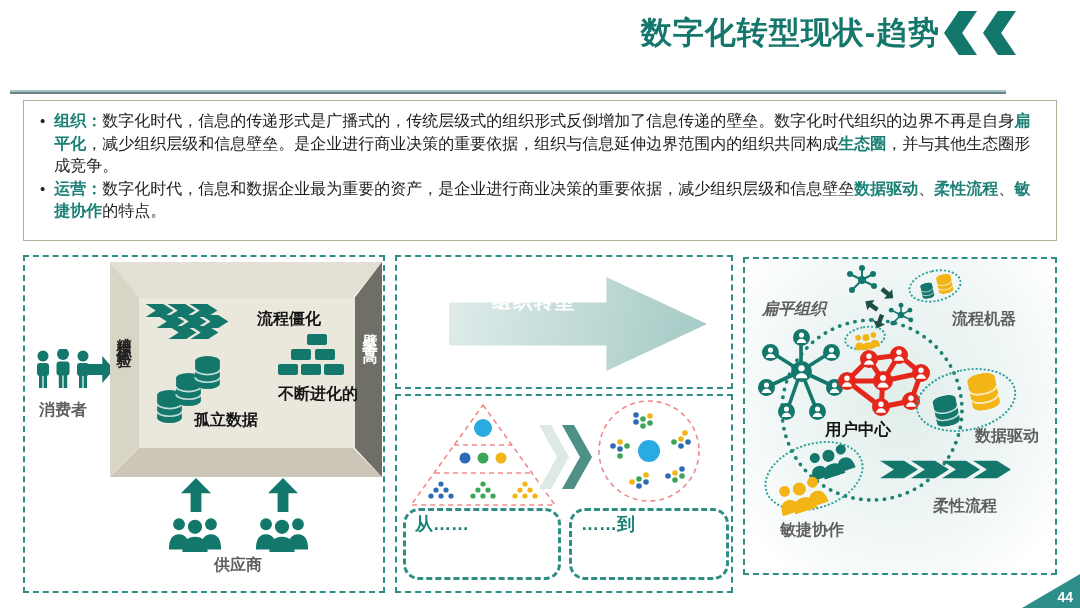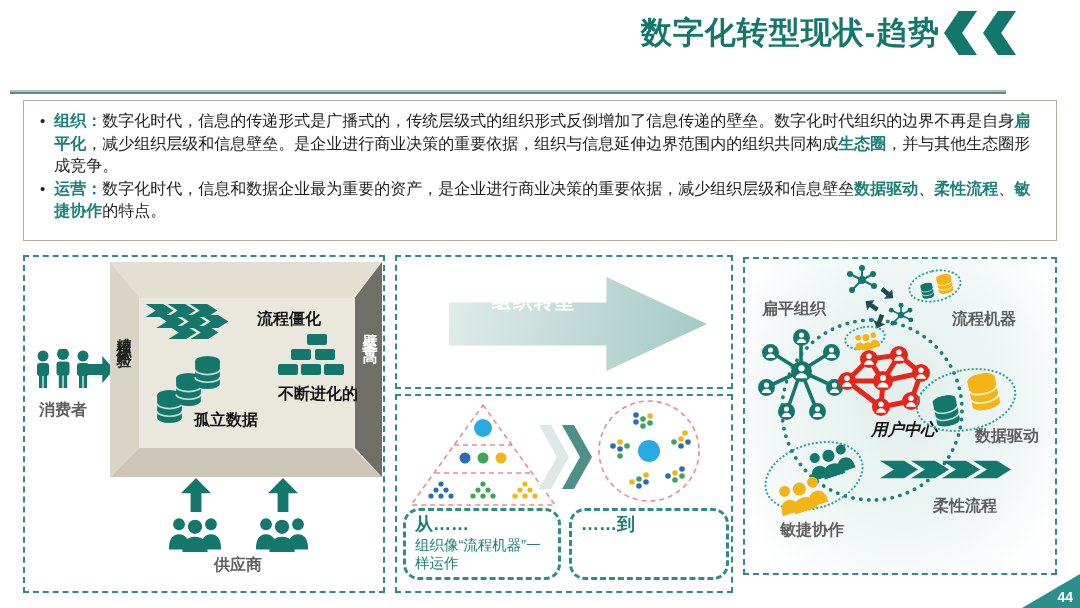--- a/index.html
+++ b/index.html
@@ -343,21 +343,20 @@
         <circle cx="80" cy="76" r="2.8" fill="var(--yellow)"></circle>
           <circle cx="87" cy="79" r="2.8" fill="var(--green)"></circle>
           <circle cx="80" cy="83" r="2.8" fill="var(--green)"></circle>
           <circle cx="73" cy="79" r="2.8" fill="var(--blue)"></circle>
           <circle cx="87" cy="72" r="2.8" fill="var(--blue)"></circle>
       </g>
     </svg>
 
     <div class="fromto" style="left:6px; top:112px;">
       <div class="ft-title">从……</div>
-      <div class="ft-body">组织像“流程机器”一样运作</div>
     </div>
     <div class="fromto" style="left:172px; top:112px; width:160px;">
       <div class="ft-title">……到</div>
     </div>
   </div>
 
   <div class="panel p-right">
     <div class="big-circle"></div>
 
     <div class="abs" style="left:95px; top:5px; width:130px; height:96px;">
@@ -379,21 +378,21 @@
           </svg>
       </div>
       <div class="dot-ellipse" style="left:4px; top:62px; width:42px; height:24px; transform:rotate(-10deg);">
         <svg class="abs ic-yellow" style="left:7px; top:4px;" width="26" height="18">
             <use href="#sym-ppl"></use>
           </svg>
       </div>
     </div>
     <div class="glabel" style="left:207px; top:50px;">流程机器</div>
 
-    <div class="glabel" style="left:17px; top:40px;">扁平组织</div>
+    <div class="glabel" style="left:17px; top:40px;font-style:italic;">扁平组织</div>
     <svg class="abs" style="left:10px; top:66px; color:var(--teal);" width="92" height="100" viewBox="0 0 92 100">
       <g stroke="var(--teal)" stroke-width="3.6">
         <line x1="46" y1="46" x2="46" y2="13"></line>
           <line x1="46" y1="46" x2="16" y2="27"></line>
           <line x1="46" y1="46" x2="76" y2="27"></line>
         <line x1="46" y1="46" x2="12" y2="62"></line>
           <line x1="46" y1="46" x2="80" y2="62"></line>
         <line x1="46" y1="46" x2="32" y2="86"></line>
           <line x1="46" y1="46" x2="62" y2="86"></line>
       </g>
@@ -413,21 +412,21 @@
         <path d="M58 40 L44 18 M58 40 L96 32 M58 40 L56 66 M58 40 L22 40 M58 40 L74 14"></path>
       </g>
       <use href="#sym-node" x="13" y="31" width="18" height="18"></use>
       <use href="#sym-node" x="35" y="9" width="18" height="18"></use>
       <use href="#sym-node" x="65" y="5" width="18" height="18"></use>
       <use href="#sym-node" x="87" y="23" width="18" height="18"></use>
       <use href="#sym-node" x="77" y="51" width="18" height="18"></use>
       <use href="#sym-node" x="47" y="57" width="18" height="18"></use>
       <use href="#sym-node" x="48" y="30" width="20" height="20"></use>
     </svg>
-    <div class="blabel" style="left:80px; top:160px; width:112px; text-align:right; font-size:16.5px;font-style:italic;">用户中心</div>
+    <div class="blabel" style="left:80px; top:160px; width:112px; text-align:left; font-size:16.5px;">用户中心</div>
 
     <div class="dot-ellipse" style="left:170px; top:110px; width:102px; height:62px; transform:rotate(-12deg);">
       <svg class="abs ic-teal" style="left:14px; top:20px;" width="27" height="31">
           <use href="#sym-db"></use>
         </svg>
       <svg class="abs ic-yellow" style="left:52px; top:6px;" width="32" height="37">
           <use href="#sym-db"></use>
         </svg>
     </div>
     <div class="glabel" style="left:230px; top:167px;">数据驱动</div>

